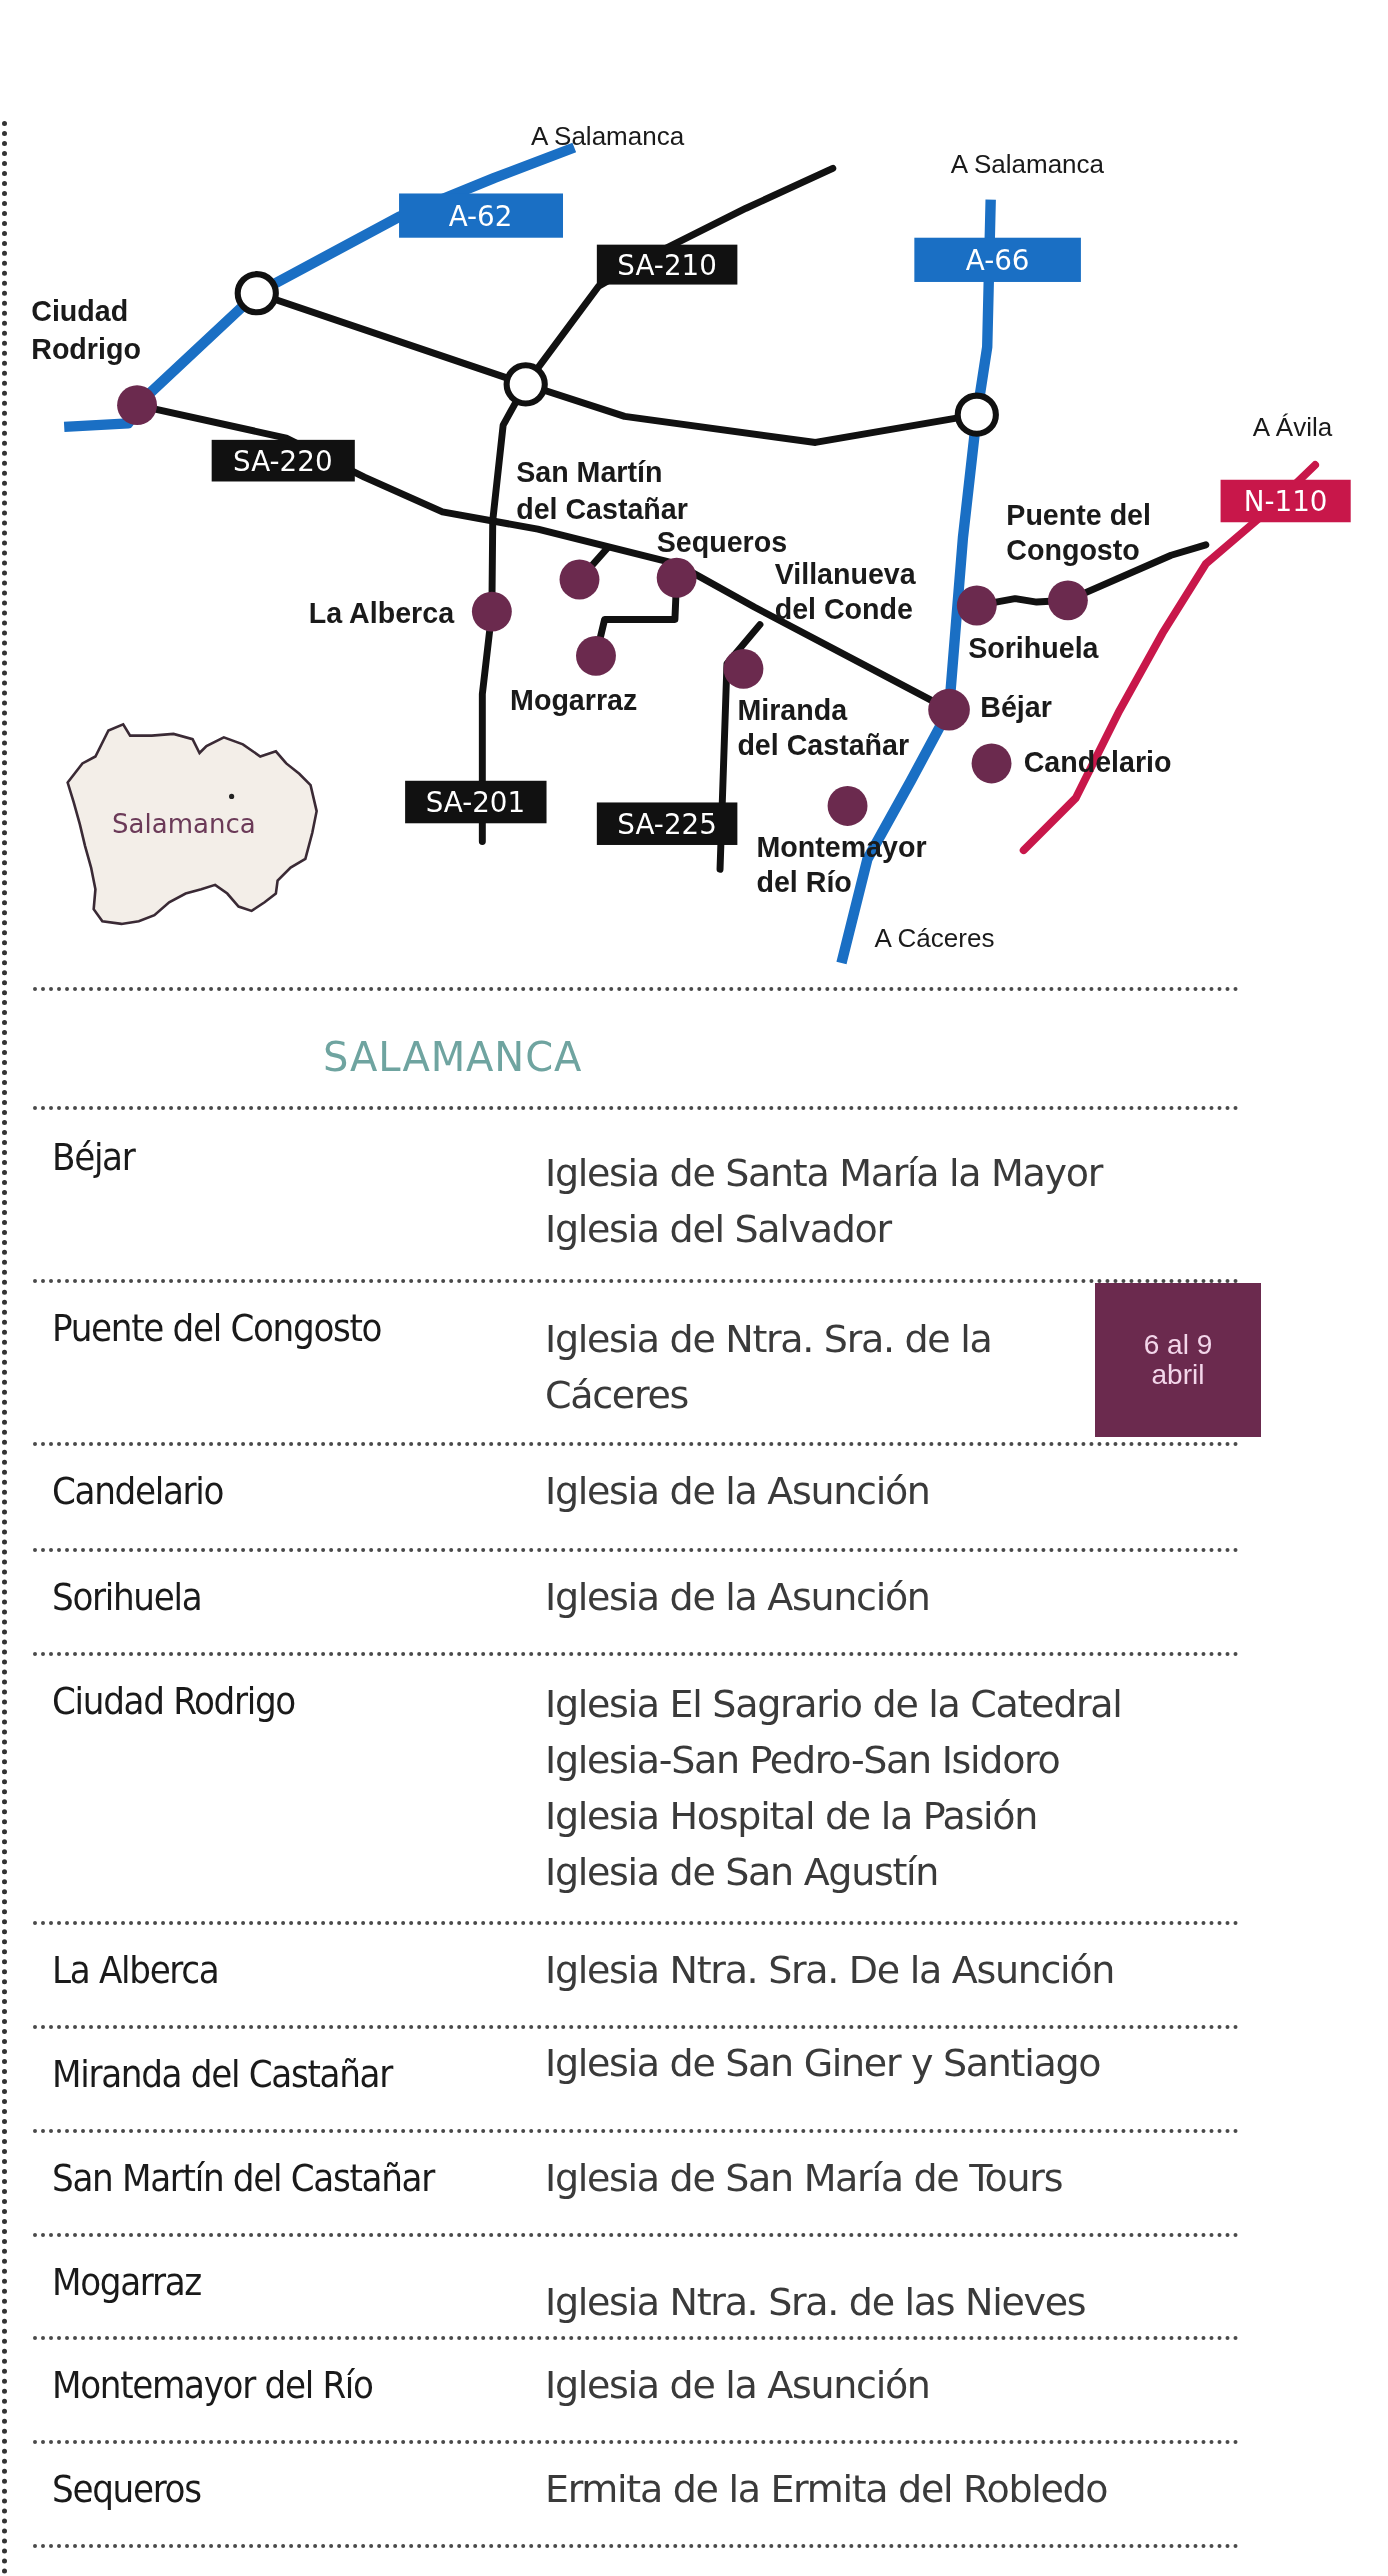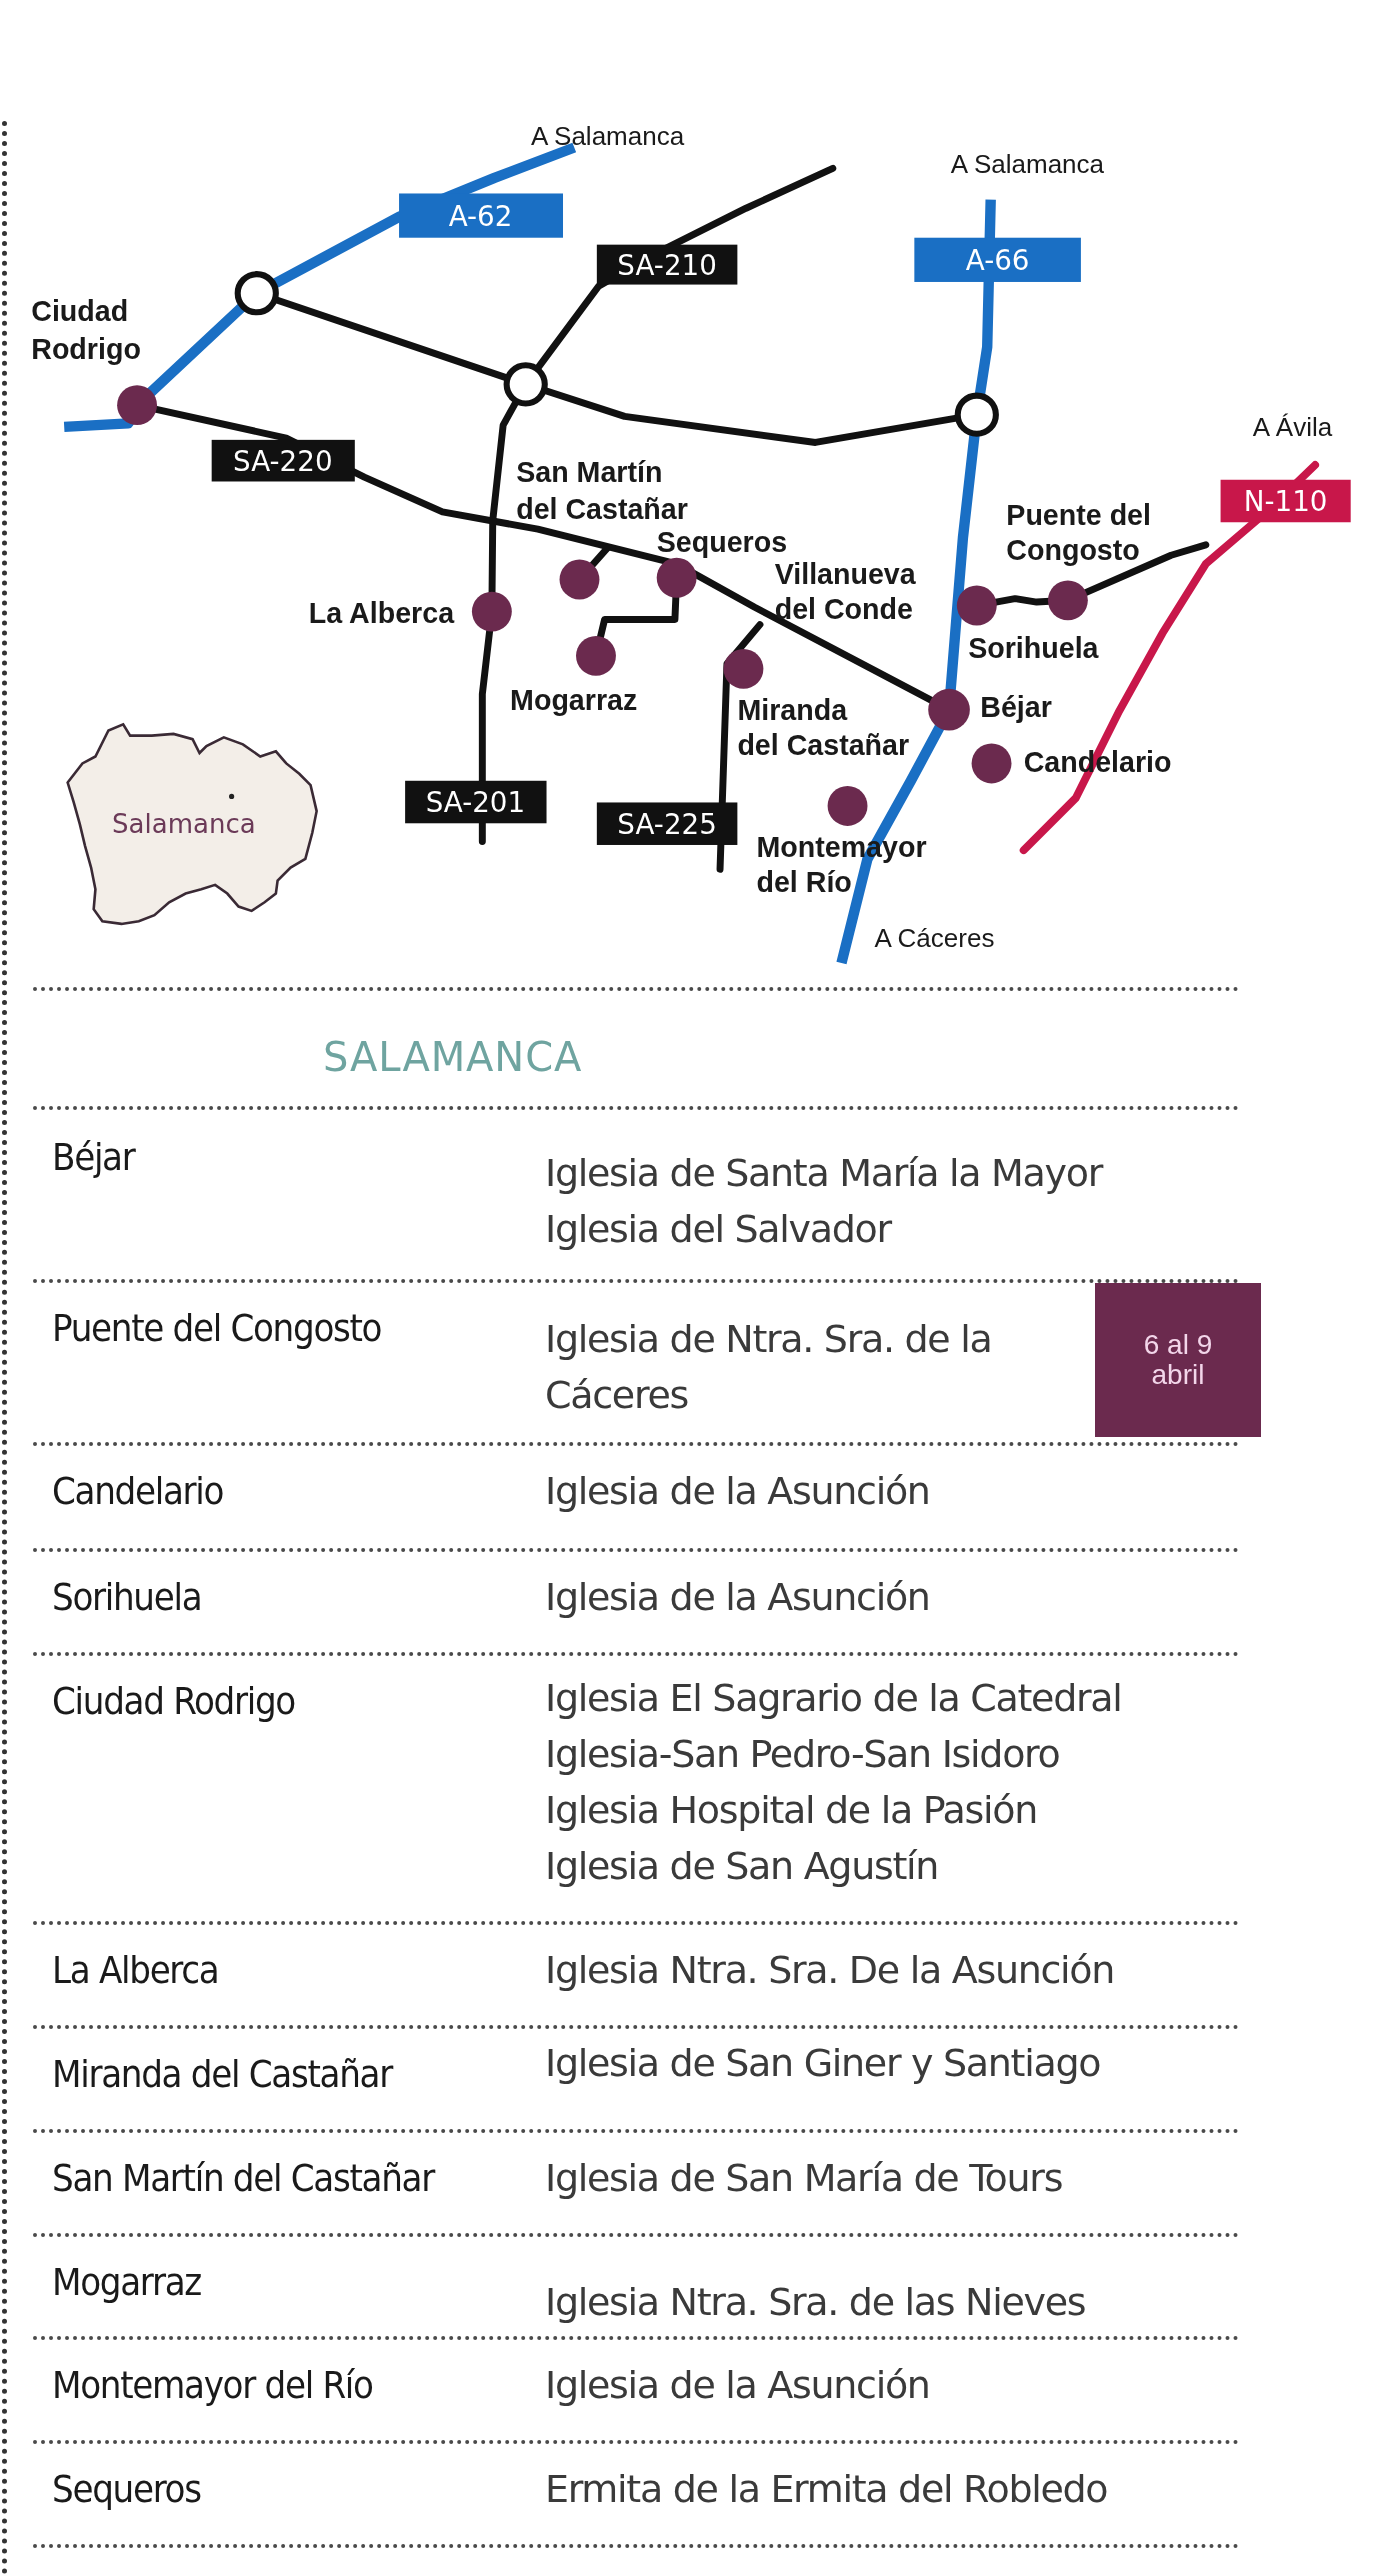--- a/index.html
+++ b/index.html
@@ -186,21 +186,21 @@
     <div class="sep" style="top: 1548px;"></div>
     <div class="row" style="top: 1548px; height: 104px;">
       <div class="town" style="top: 21px;">Sorihuela</div>
       <div class="churches" style="top: 21px;">
         <span class="church">Iglesia de la Asunción</span>
       </div>
     </div>
     <div class="sep" style="top: 1652px;"></div>
     <div class="row" style="top: 1652px; height: 269px;">
       <div class="town" style="top: 21px;">Ciudad Rodrigo</div>
-      <div class="churches" style="top: 18px;">
+      <div class="churches" style="top: 24px;">
         <span class="church">Iglesia El Sagrario de la Catedral</span>
         <span class="church">Iglesia-San Pedro-San Isidoro</span>
         <span class="church">Iglesia Hospital de la Pasión</span>
         <span class="church">Iglesia de San Agustín</span>
       </div>
     </div>
     <div class="sep" style="top: 1921px;"></div>
     <div class="row" style="top: 1921px; height: 104px;">
       <div class="town" style="top: 21px;">La Alberca</div>
       <div class="churches" style="top: 21px;">

